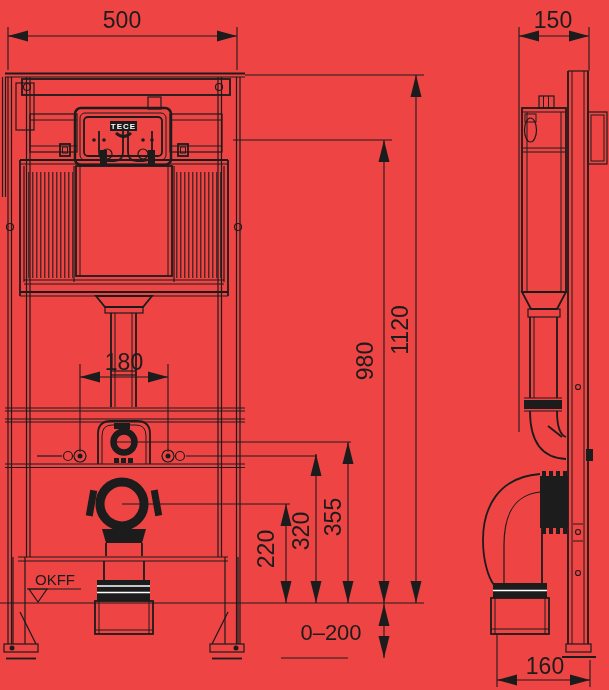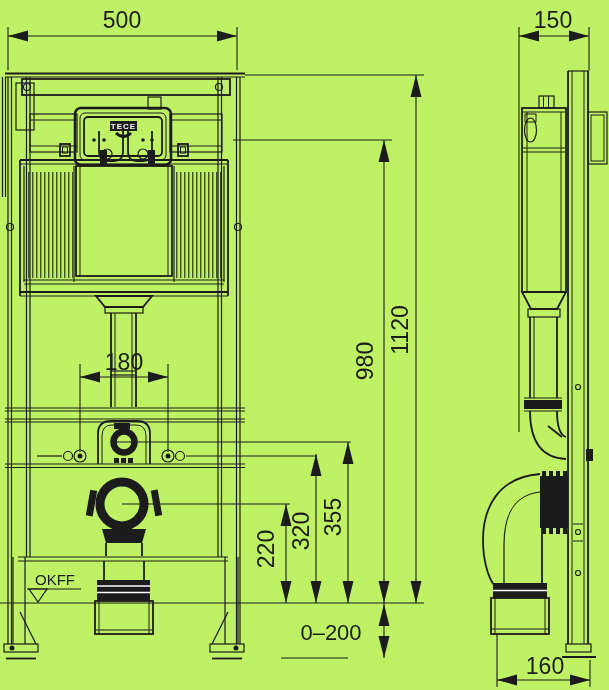--- a/index.html
+++ b/index.html
@@ -1,16 +1,16 @@
 <!DOCTYPE html>
 <html><head>
 <meta charset="utf-8">
 <style>
   html,body{margin:0;padding:0;background:#ffffff;}
-  .stage{width:609px;height:690px;background:#bef264;overflow:hidden;position:relative;}
+  .stage{width:609px;height:690px;background:#ef4444;overflow:hidden;position:relative;}
   svg{display:block;}
   .s1{stroke:#1c1c1c;stroke-width:1;fill:none;}
   .s12{stroke:#1c1c1c;stroke-width:1.2;fill:none;}
   .s18{stroke:#1c1c1c;stroke-width:1.8;fill:none;}
   .s25{stroke:#1c1c1c;stroke-width:2.5;fill:none;}
   .dim{stroke:#1c1c1c;stroke-width:1.1;fill:none;}
   .arrow{fill:#1c1c1c;stroke:none;}
   .blk{fill:#1c1c1c;stroke:none;}
   .wht{stroke:#ffffff;stroke-width:1.5;fill:none;}
   text.dim-text{font-family:"Liberation Sans",sans-serif;font-size:23px;fill:#1c1c1c;}

